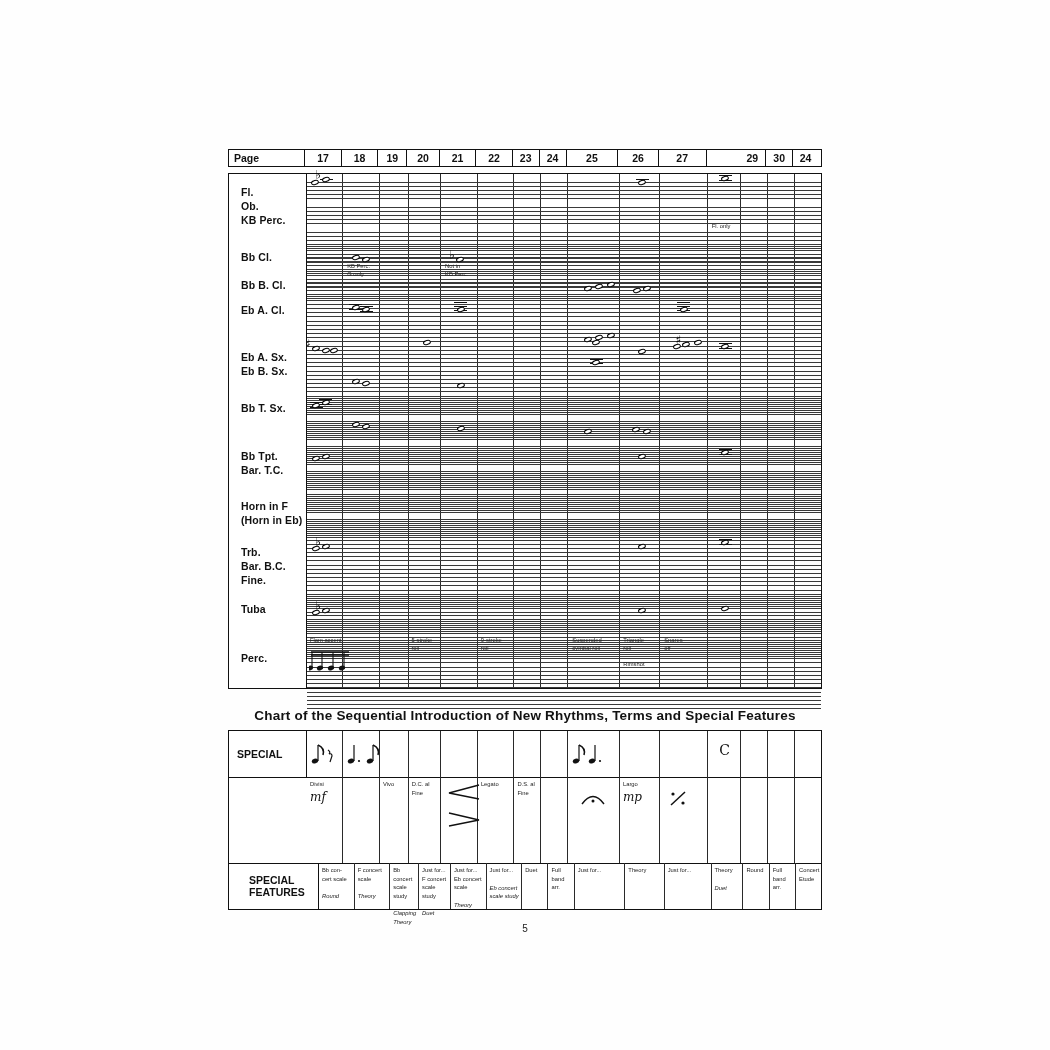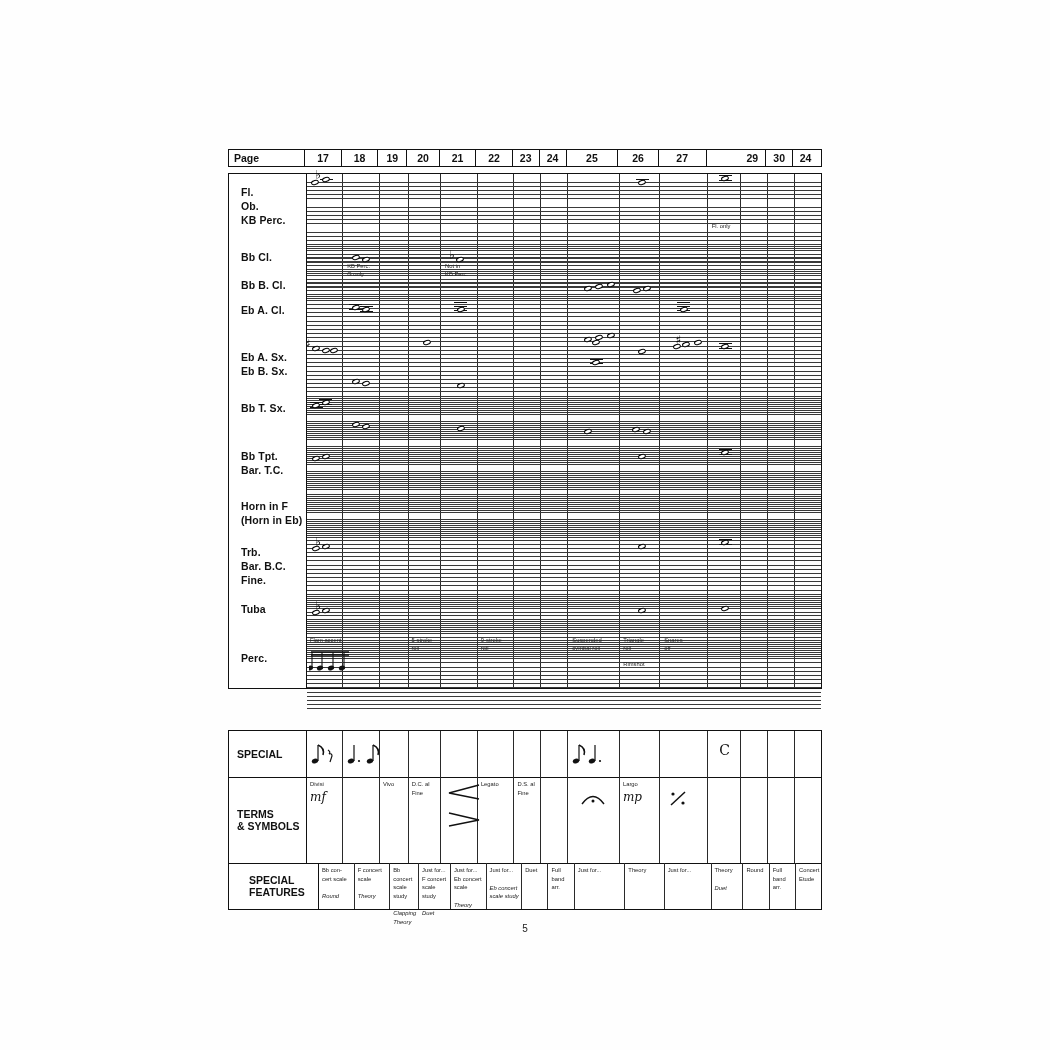--- a/index.html
+++ b/index.html
@@ -588,20 +588,21 @@
             <line x1="24" y1="4" x2="24" y2="20" stroke="#111" stroke-width="1.1"></line>
             <line x1="35" y1="4" x2="35" y2="20" stroke="#111" stroke-width="1.1"></line>
             <ellipse cx="1" cy="20" rx="3.2" ry="2.3" fill="#111" transform="rotate(-18 1 20)"></ellipse>
             <ellipse cx="11" cy="20" rx="3.2" ry="2.3" fill="#111" transform="rotate(-18 11 20)"></ellipse>
             <ellipse cx="22" cy="20" rx="3.2" ry="2.3" fill="#111" transform="rotate(-18 22 20)"></ellipse>
             <ellipse cx="33" cy="20" rx="3.2" ry="2.3" fill="#111" transform="rotate(-18 33 20)"></ellipse>
           </svg></div>
       </div>
   </div>
 
+  <div class="chart-title" id="title-rhythms">Chart of the Sequential Introduction of New Rhythms, Terms and Special Features</div>
 
   <div class="grid" id="rhythmsgrid">
       <div class="r2row" style="top: 0px; height: 46px;">
         <div class="r2label">
           <span>SPECIAL</span>
         </div>
         <div class="r2cells">
           <div class="rc" style="width: 36.4914px;">
             <div style="position: absolute; left: 4px; top: 10px;"><svg width="30" height="26" viewBox="0 0 30 26">
                 <ellipse cx="4" cy="20" rx="3.3" ry="2.4" fill="#111" transform="rotate(-18 4 20)"></ellipse>
@@ -641,24 +642,20 @@
           <div class="rc" style="width: 32.6502px;">
             <div class="cellSym" style="font-style: normal; font-size: 14px; margin-top: 8px; text-align: center;">C</div>
           </div>
           <div class="rc" style="width: 26.8884px;"></div>
           <div class="rc" style="width: 26.8884px;"></div>
           <div class="rc" style="width: 24.9678px;"></div>
         </div>
       </div>
       <div class="hr-line" style="top: 46px;"></div>
       <div class="r2row" style="top: 46px; height: 86px;">
-        <div class="r2label">
-          <span>TERMS</span>
-          <span>&amp; SYMBOLS</span>
-        </div>
         <div class="r2cells">
           <div class="rc" style="width: 36.4914px;">
             <div class="cellTop" style="white-space: pre-line;">Divisi</div>
             <div class="cellSym">mf</div>
           </div>
           <div class="rc" style="width: 36.4914px;"></div>
           <div class="rc" style="width: 28.809px;">
             <div class="cellTop" style="white-space: pre-line;">Vivo</div>
           </div>
           <div class="rc" style="width: 32.6502px;">

